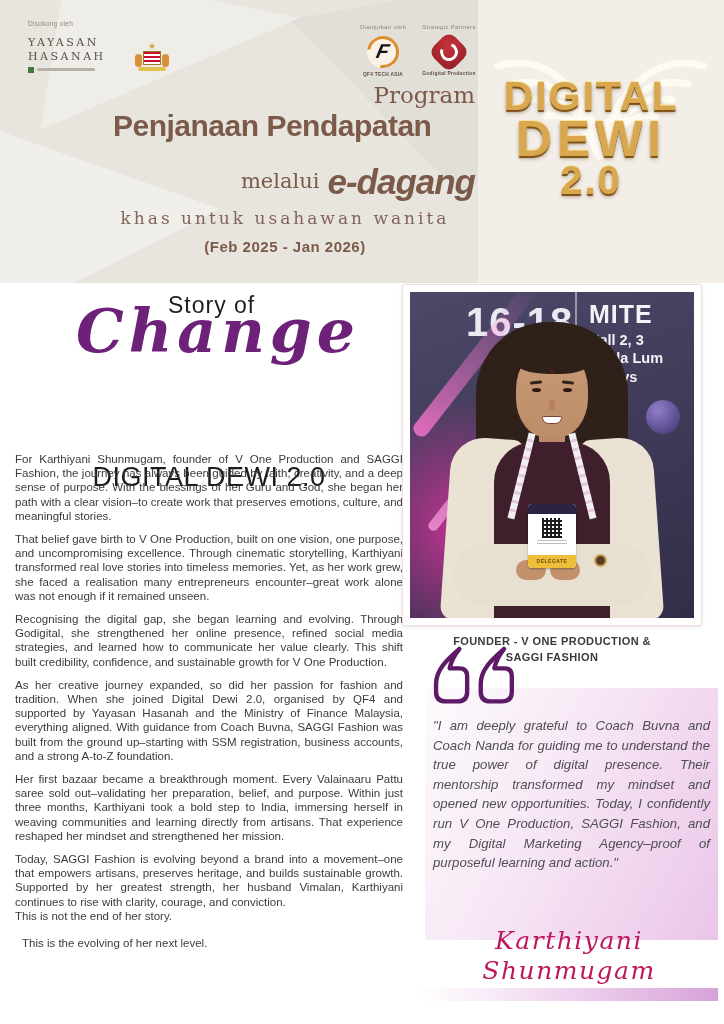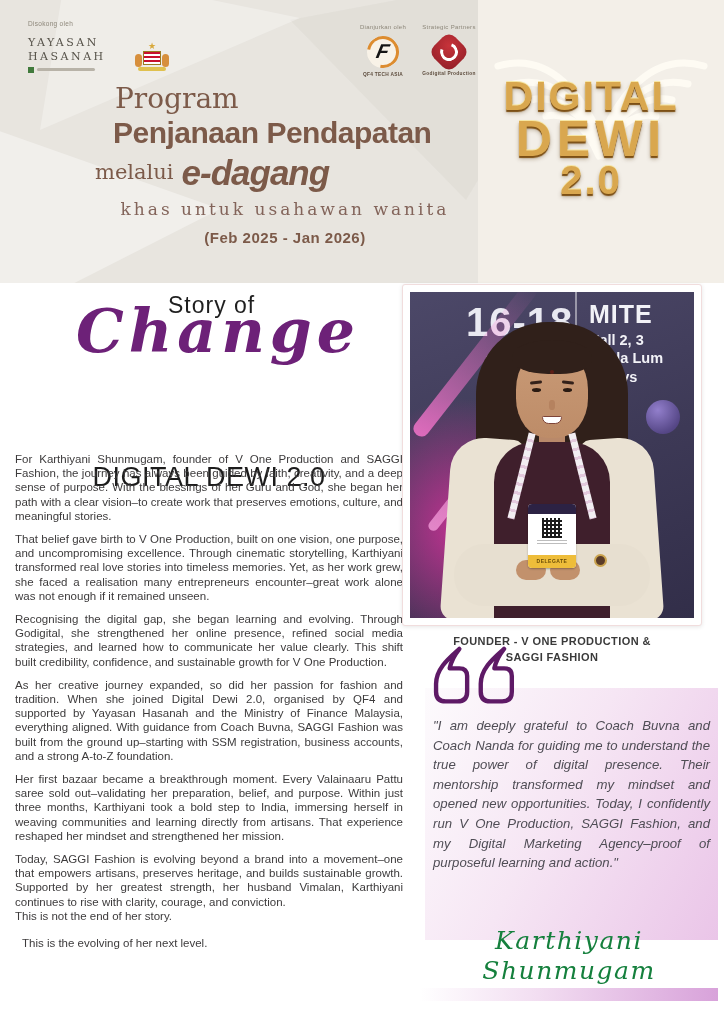--- a/index.html
+++ b/index.html
@@ -33,23 +33,23 @@
   .org-block .tiny-label { font-size:6px; color:#8d877a; }
   .org-qf4 { left:352px; width:62px; }
   .org-godigital { left:418px; width:62px; }
   .qf4-circle { position:relative; width:32px; height:32px; margin:6px auto 0; border-radius:50%; background:#f8f2e7; border:3px solid #dd8c2f; border-left-color:transparent; transform:rotate(-35deg); }
   .qf4-f { position:absolute; left:7px; top:1px; transform:rotate(35deg) skewX(-12deg); font-weight:bold; font-size:20px; color:#151515; font-style:italic; }
   .logo-cap { margin-top:4px; font-size:4.8px; font-weight:bold; color:#5d4c3d; letter-spacing:.3px; }
   .gd-diamond { position:relative; width:30px; height:30px; margin:7px auto 1px; background:radial-gradient(circle at 35% 35%, #c7333a, #8e1d26); border-radius:9px; transform:rotate(45deg); }
   .gd-swirl { position:absolute; left:6px; top:6px; width:18px; height:18px; border:3px solid #fff; border-radius:50%; border-top-color:transparent; transform:rotate(-70deg); }
 
   .title-block { position:absolute; left:95px; top:82px; width:380px; color:#7c5a49; }
-  .t-program { font-family:"DejaVu Serif", serif; font-size:28px; padding-left:20px; }
+  .t-program { font-family:"DejaVu Serif", serif; font-size:23px; padding-left:20px;text-align:right; }
   .t-main { font-size:30px; font-weight:bold; letter-spacing:-.5px; line-height:1.05; margin-top:2px; padding-left:18px; }
-  .t-line3 { margin-top:4px; text-align:left; }
+  .t-line3 { margin-top:20px; text-align:right; }
   .t-melalui { font-family:"DejaVu Serif", serif; font-size:21px; vertical-align:6px; margin-right:8px; }
   .t-edagang { font-size:35px; font-weight:bold; font-style:italic; letter-spacing:-1px; }
   .t-sub { font-family:"DejaVu Serif", serif; font-size:17px; letter-spacing:3px; text-align:center; margin-top:6px; color:#83645a; }
   .t-dates { font-size:15px; font-weight:bold; text-align:center; margin-top:10px; letter-spacing:.5px; }
 
   .wings { position:absolute; left:12px; top:26px; width:222px; height:150px; }
   .dd-badge { position:absolute; left:0; top:78px; width:226px; text-align:center; line-height:.92; }
   .gold {
     font-weight:bold; color:#d9a74f; letter-spacing:2px;
     text-shadow:0 -1px 0 #f6e6a4, 0 2px 1px #7c4f14, 0 3px 4px rgba(80,50,10,.35);
@@ -133,21 +133,21 @@
   .photo-caption { position:absolute; left:402px; top:634px; width:300px; text-align:center;
     font-size:11px; font-weight:bold; color:#3a3a3a; letter-spacing:.4px; line-height:1.45; }
 
   
   .quote-panel { position:absolute; left:425px; top:688px; width:293px; height:252px;
     background:linear-gradient(118deg, #fdfbfd 0%, #f6e6f4 45%, #eac5e8 100%); }
   .quote-icon { position:absolute; left:428px; top:645px; width:88px; height:68px; z-index:2; }
   .quote-text { position:absolute; left:433px; top:716px; width:277px; z-index:2;
     font-style:italic; font-size:13.2px; line-height:19.6px; color:#4f4d55; text-align:justify; }
   .signature { position:absolute; left:420px; top:926px; width:298px; text-align:center;
-    font-family:"DejaVu Serif", serif; font-style:italic; font-size:25px; color:#15803d;
+    font-family:"DejaVu Serif", serif; font-style:italic; font-size:25px; color:#be185d;
     letter-spacing:1.5px; line-height:1.2; }
   .gradient-bar { position:absolute; left:420px; top:988px; width:298px; height:13px;
     background:linear-gradient(90deg, #ffffff 0%, #f2ddf1 40%, #d8a2da 100%); }
 </style>
 </head>
 <body>
 
 <div class="canvas">
 
   <div class="header">

